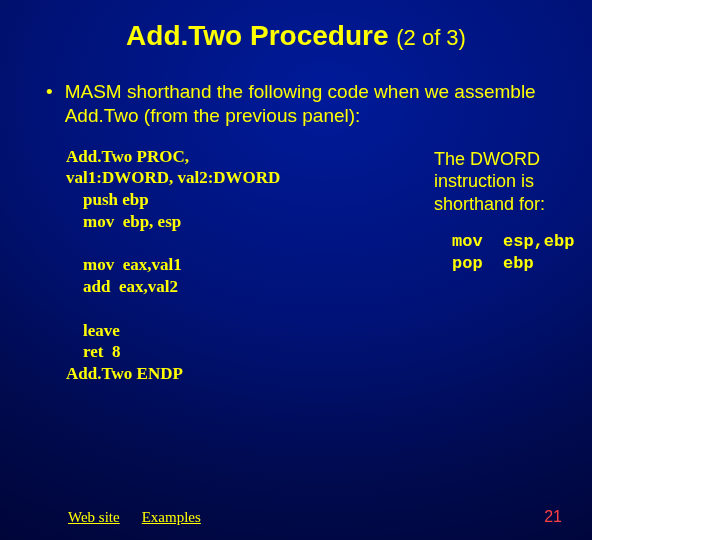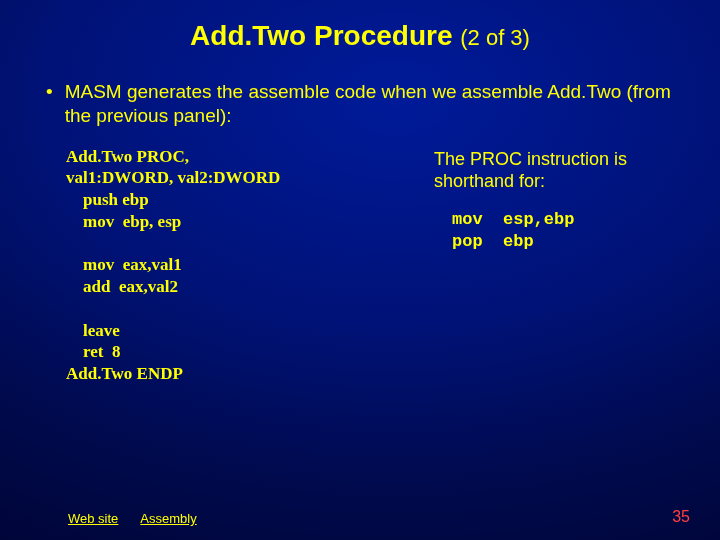--- a/index.html
+++ b/index.html
@@ -4,21 +4,21 @@
 <style>
   html, body {
     margin: 0;
     padding: 0;
     width: 720px;
     height: 540px;
     overflow: hidden;
     font-family: Arial, Helvetica, sans-serif;
   }
   .slide {
-    width: 720px;
+    width: 592px;
     height: 540px;
     box-sizing: border-box;
     background: radial-gradient(ellipse 140% 120% at 55% 18%, #001a99 0%, #001277 35%, #000a4d 60%, #000022 100%);
     color: #ffff00;
     position: relative;
   }
   .title {
     text-align: center;
     padding-top: 20px;
     font-size: 28px;
@@ -98,68 +98,69 @@
   }
   .footer .links {
     padding-left: 22px;
     display: flex;
     gap: 22px;
     align-items: flex-end;
   }
   .footer .links span {
     color: #ffff00;
     text-decoration: underline;
-    font-size: 13px;
+    font-size: 15px;
     cursor: pointer;
+    font-family: Liberation Serif, serif;
   }
   .footer .pagenum {
     margin-left: auto;
     color: #ff4040;
     font-size: 16px;
   }
 </style>
 </head>
 <body>
 
 <div class="slide">
 
   <div class="title">
     <span>Add.Two Procedure</span>
     <span class="pager">(2 of 3)</span>
   </div>
 
   <div class="body">
     <div class="bullet-row">
       <span class="bullet-dot">•</span>
-      <span>MASM generates the assemble code when we assemble Add.Two (from the previous panel):</span>
+      <span>MASM shorthand the following code when we assemble Add.Two (from the previous panel):</span>
     </div>
 
     <div class="columns">
       <div class="col-left">
         <pre class="code">Add.Two PROC,
 val1:DWORD, val2:DWORD
     push ebp
     mov  ebp, esp
 
     mov  eax,val1
     add  eax,val2
 
     leave
     ret  8
 Add.Two ENDP</pre>
       </div>
       <div class="col-right">
-        <div class="note-text">The PROC instruction is shorthand for:</div>
+        <div class="note-text">The DWORD instruction is shorthand for:</div>
         <pre class="note-code">mov  esp,ebp
 pop  ebp</pre>
       </div>
     </div>
   </div>
 
   <div class="footer">
     <span class="links">
       <span>Web site</span>
-      <span>Assembly</span>
+      <span>Examples</span>
     </span>
-    <span class="pagenum">35</span>
+    <span class="pagenum">21</span>
   </div>
 
 </div>
 
 </body></html>

